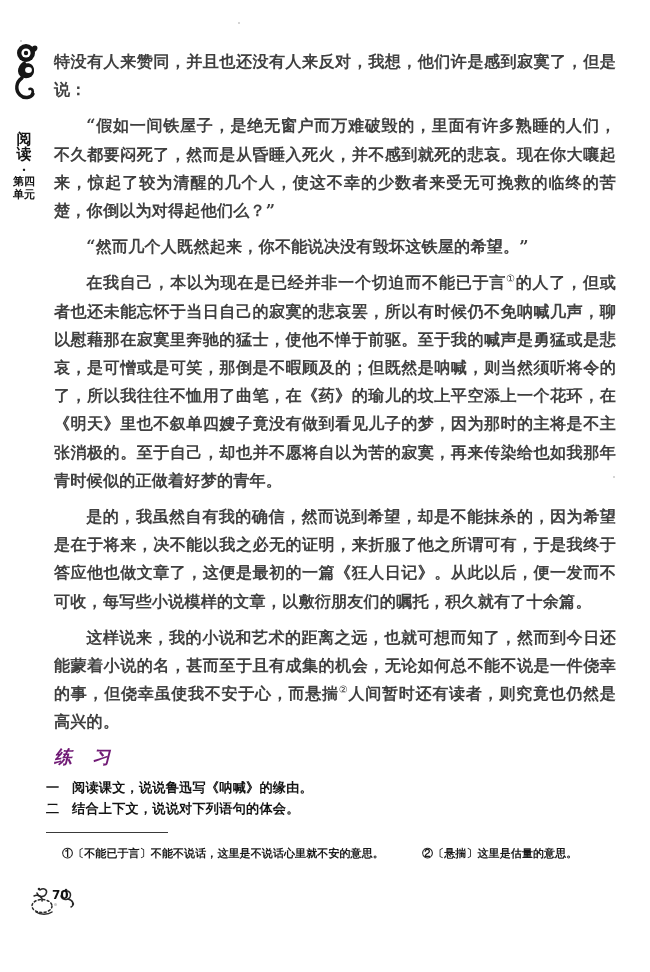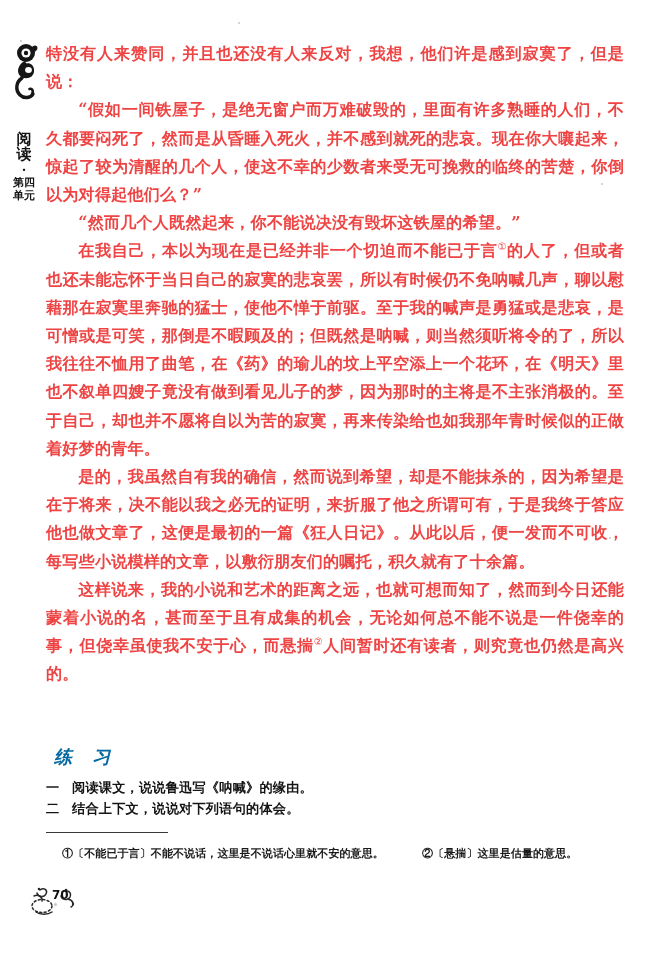--- a/index.html
+++ b/index.html
@@ -52,21 +52,21 @@
     text-align: center;
   }
   .sidehead .dot {
     display: block;
     font-size: 13px;
     font-weight: bold;
     line-height: 0.9;
     margin: 1px 0 1px 0;
   }
   .sidehead .small {
-    font-family: Liberation Sans, sans-serif;
+    font-family: Liberation Mono, monospace;
     font-weight: bold;
     font-size: 11px;
     display: block;
     line-height: 1.12;
   }
 
   
   .body-col {
     position: absolute;
     left: 46px;
@@ -74,22 +74,22 @@
     width: 578px;
   }
   .para {
     font-family: "DejaVu Serif", "Liberation Serif", serif;
     font-weight: bold;
     font-size: 16.1px;
     line-height: 28.2px;
     letter-spacing: 0.2px;
     text-align: justify;
     text-align-last: left;
-    margin: 0;
-    color: #ef4444;
+    margin: 8px;
+    color: #404040;
     word-break: break-all;
   }
   .para.indent { text-indent: 2em; }
   .para .fn {
     font-size: 10px;
     vertical-align: super;
     font-weight: normal;
     line-height: 0;
   }
 
@@ -114,21 +114,21 @@
     top: 745px;
     width: 560px;
   }
   .exercise h2 {
     margin: 0 0 8px 8px;
     font-family: "DejaVu Sans", "Liberation Sans", sans-serif;
     font-style: italic;
     font-weight: bold;
     font-size: 18px;
     letter-spacing: 7px;
-    color: #0369a1;
+    color: #701a75;
   }
   .ex-item {
     display: flex;
     align-items: baseline;
     font-family: "DejaVu Serif", "Liberation Serif", serif;
     font-weight: bold;
     font-size: 13.2px;
     line-height: 21px;
     color: #141414;
     letter-spacing: 0.2px;

